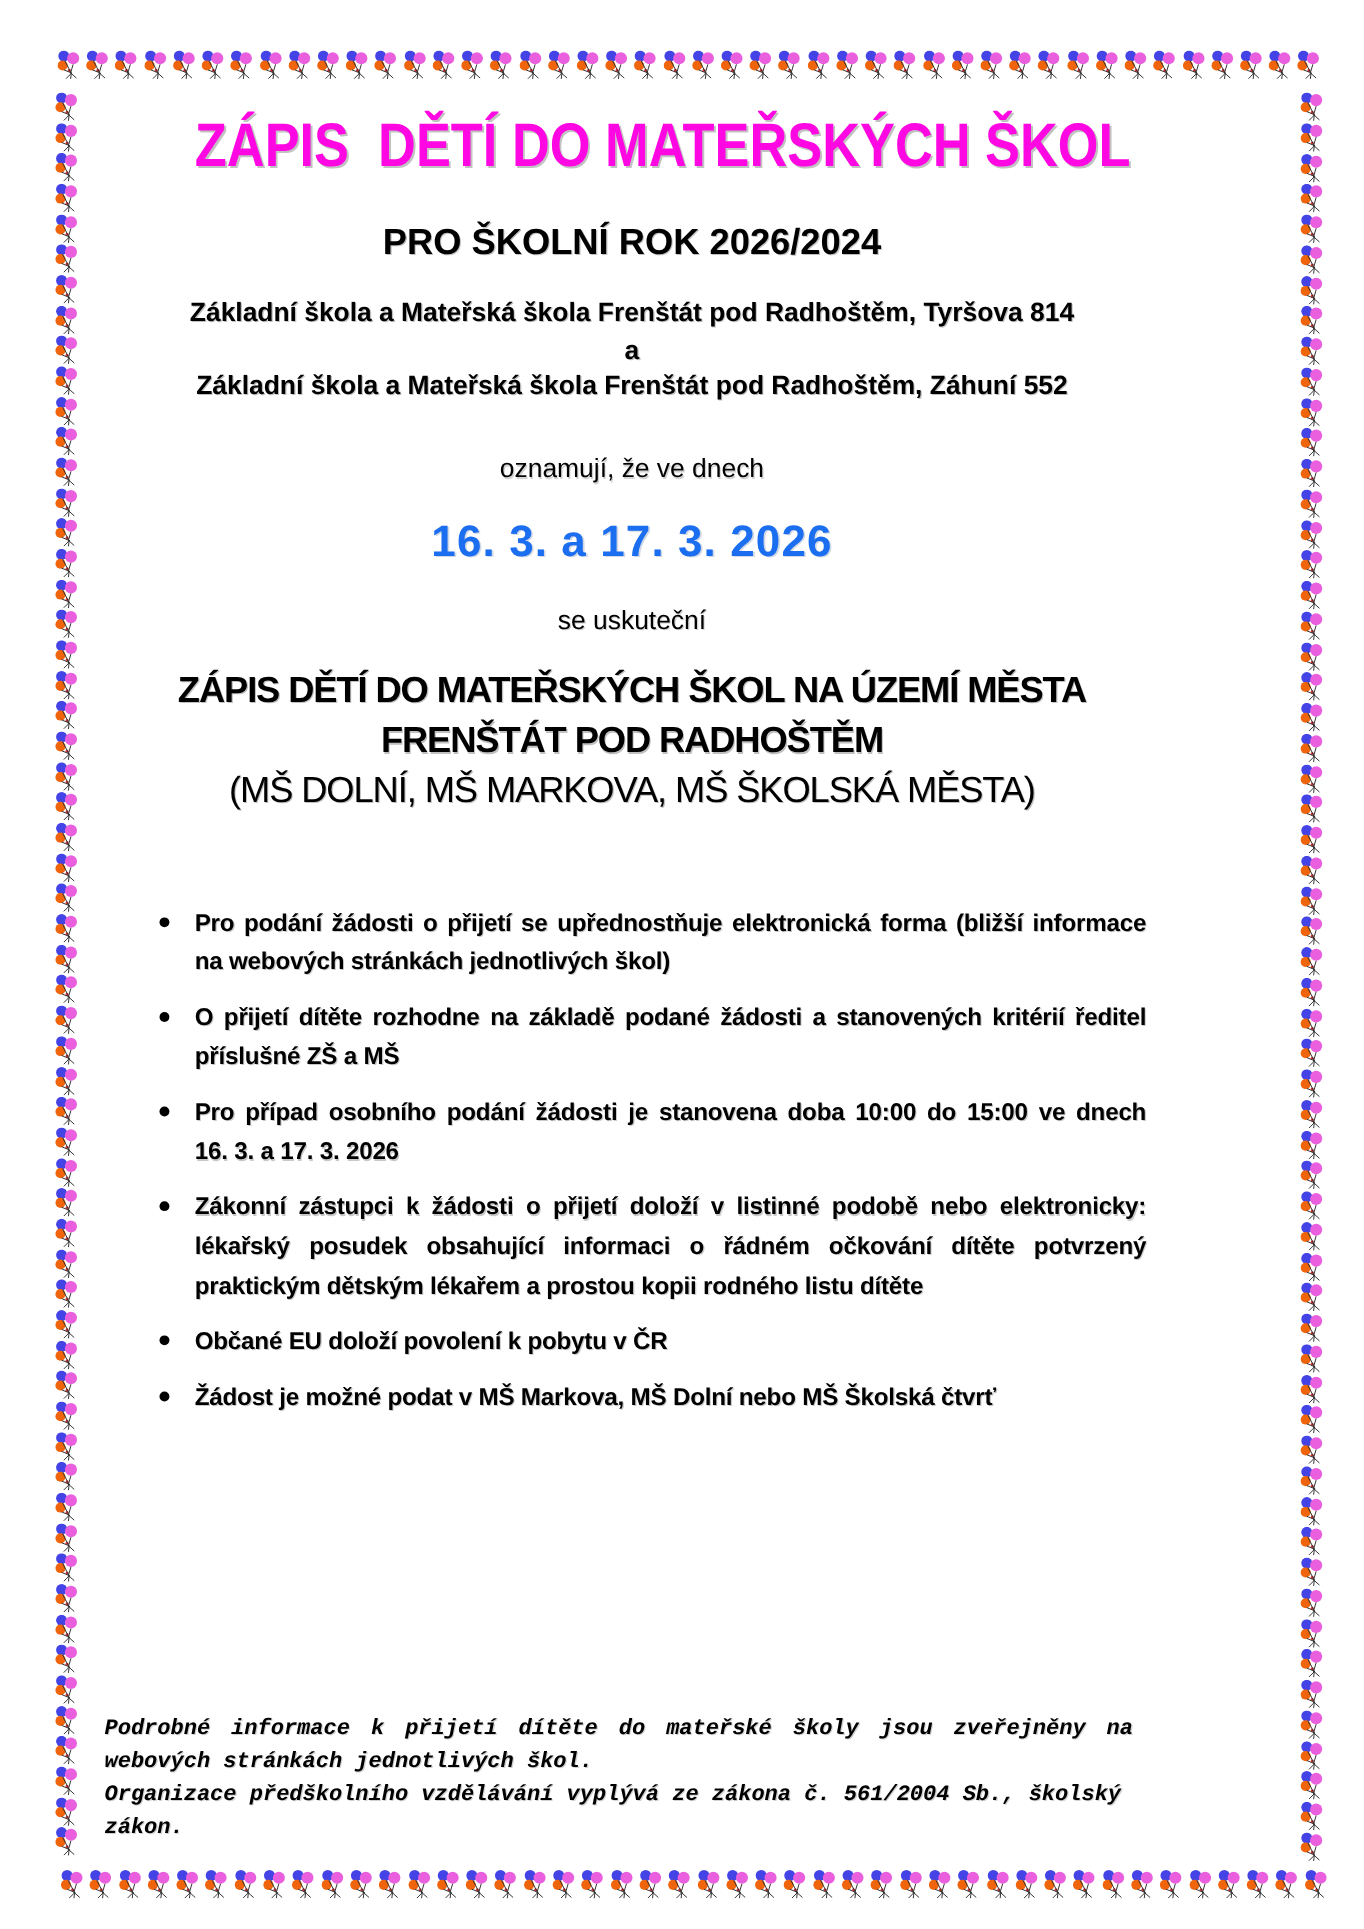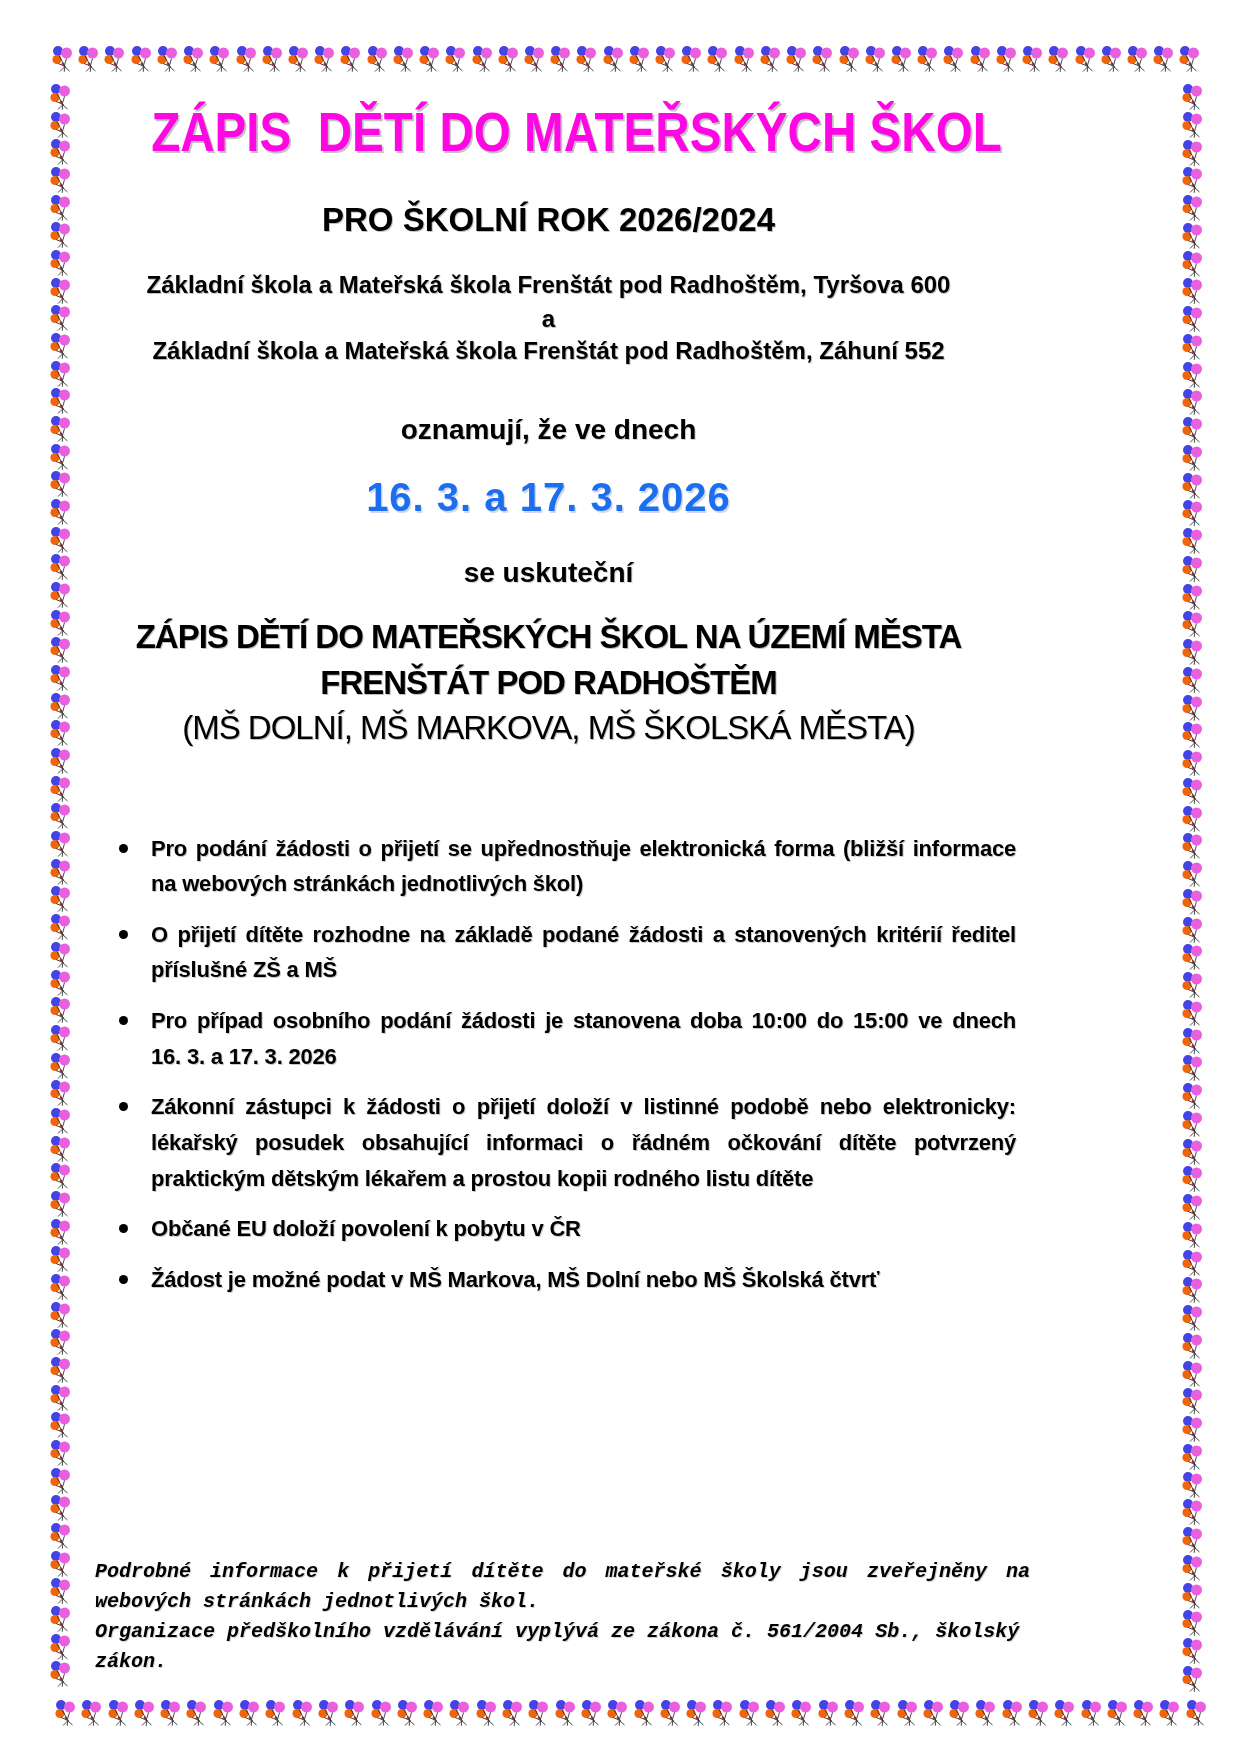--- a/index.html
+++ b/index.html
@@ -8,33 +8,33 @@
 
   
   .strip{position:absolute;display:flex;justify-content:space-between;}
   .strip-top   {left:52px; right:38px; top:46px;  height:28px; flex-direction:row;}
   .strip-bottom{left:55px; right:32px; bottom:26px;height:28px; flex-direction:row;}
   .strip-left  {left:50px; top:84px;   bottom:66px;width:24px;  flex-direction:column;}
   .strip-right {right:34px;top:84px;   bottom:62px;width:24px;  flex-direction:column;}
   .cluster{flex:0 0 auto;}
 
   
-  .content{position:absolute;left:81px;top:0;width:935px;}
+  .content{position:absolute;left:107px;top:0;width:935px;}
 
   .page-title{margin:100px 0 0 0;text-align:center;font-size:56px;font-weight:bold;
       color:var(--title-magenta,#FF07E3);white-space:pre;line-height:1.15;
       transform:scaleX(.85);transform-origin:50% 50%;
       text-shadow:2px 2px 0 rgba(120,120,120,.45);}
   .subtitle{margin:36px 0 0 0;text-align:center;font-size:33px;font-weight:bold;
       line-height:1.2;text-shadow:1px 1px 0 rgba(130,130,130,.5);}
   .school-line{margin:30px 0 0 0;text-align:center;font-size:24px;font-weight:bold;
       line-height:1.25;text-shadow:1px 1px 0 rgba(130,130,130,.5);}
   .conj{margin:4px 0 0 0;}
   .school-line2{margin:2px 0 0 0;}
-  .announce{margin:46px 0 0 0;text-align:center;font-size:28px;font-weight:bold;
+  .announce{margin:46px 0 0 0;text-align:center;font-size:24px;font-weight:normal;
       line-height:1.25;text-shadow:1px 1px 0 rgba(140,140,140,.4);}
   .big-date{margin:26px 0 0 0;text-align:center;font-size:40px;font-weight:bold;
       color:var(--date-blue,#1B6EF0);line-height:1.2;letter-spacing:1px;
       text-shadow:1.5px 1.5px 0 rgba(120,140,180,.35);}
   .verb{margin:34px 0 0 0;}
   .event-title{margin:24px 0 0 0;text-align:center;font-size:33px;font-weight:bold;
       line-height:1.38;letter-spacing:-1px;white-space:nowrap;
       text-shadow:1px 1px 0 rgba(130,130,130,.5);}
   .event-title .l3{font-weight:normal;}
 
@@ -1492,21 +1492,21 @@
       <circle cx="5" cy="13.5" r="4.6" fill="var(--balloon-orange)"></circle>
       <circle cx="11" cy="18" r="1.4" fill="var(--balloon-red)"></circle>
       <path stroke="#333" stroke-width="0.9" fill="none" d="M7,9.5 L13,21 M14.5,12.5 L12,21 M6,17.5 L13.5,20.5 M13,20.5 L8,25.5 M12.5,20.5 L17.5,25 M12.8,21 L12.2,25.8"></path>
     </svg>
   </div>
 
 <div class="content">
   <h1 class="page-title">ZÁPIS  DĚTÍ DO MATEŘSKÝCH ŠKOL</h1>
   <div class="subtitle">PRO ŠKOLNÍ ROK 2026/2024</div>
 
-  <div class="school-line">Základní škola a Mateřská škola Frenštát pod Radhoštěm, Tyršova 600</div>
+  <div class="school-line">Základní škola a Mateřská škola Frenštát pod Radhoštěm, Tyršova 814</div>
   <div class="school-line conj">a</div>
   <div class="school-line school-line2">Základní škola a Mateřská škola Frenštát pod Radhoštěm, Záhuní 552</div>
 
   <div class="announce">oznamují, že ve dnech</div>
   <div class="big-date">16. 3. a 17. 3. 2026</div>
   <div class="announce verb">se uskuteční</div>
 
   <div class="event-title">
     <div class="l1">ZÁPIS DĚTÍ DO MATEŘSKÝCH ŠKOL NA ÚZEMÍ MĚSTA</div>
     <div class="l2">FRENŠTÁT POD RADHOŠTĚM</div>

